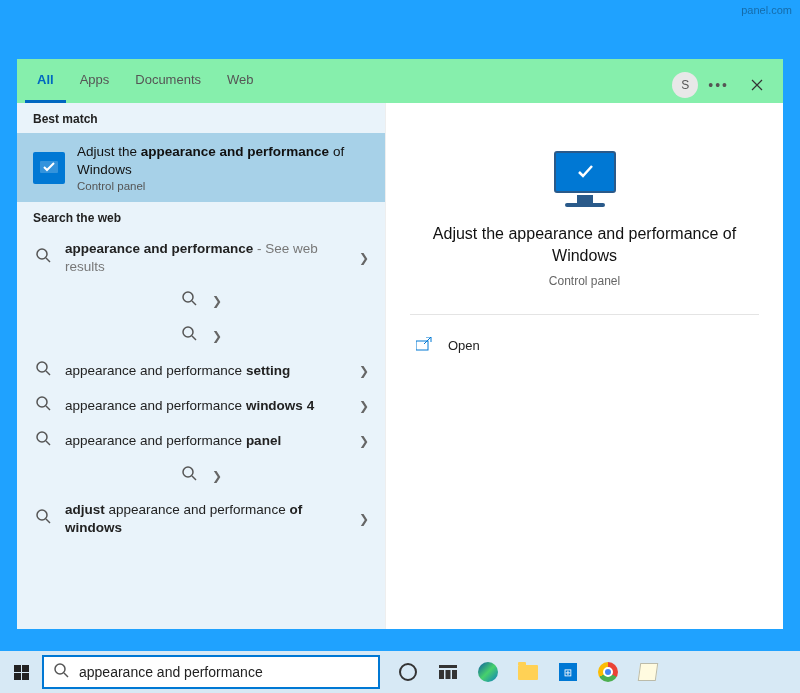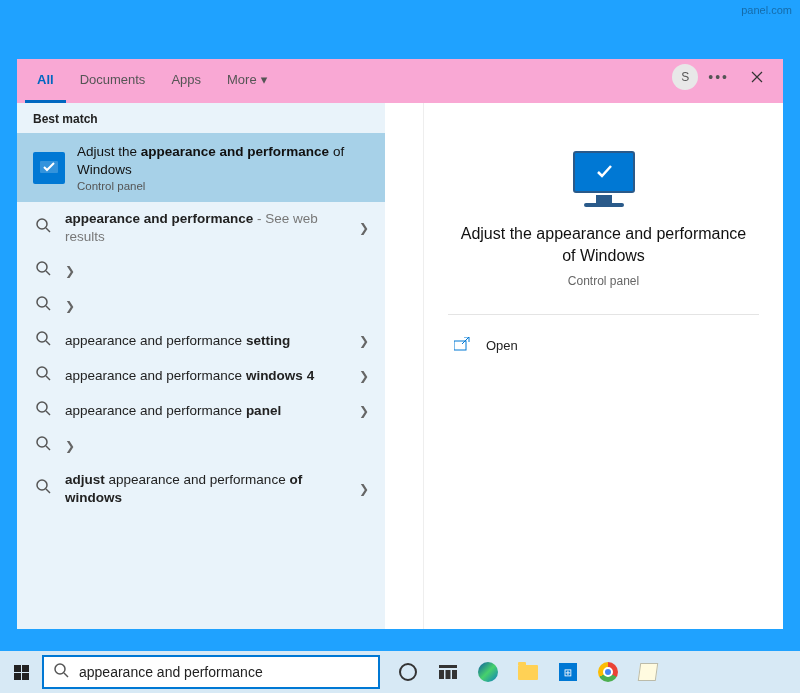--- a/index.html
+++ b/index.html
@@ -1,39 +1,39 @@
 <!DOCTYPE html>
 <html><head>
   <meta charset="utf-8">
   <style>
     * { margin: 0; padding: 0; box-sizing: border-box; font-family: "Segoe UI", sans-serif; }
     body { background: #1fa2ff; width: 800px; height: 693px; position: relative; overflow: hidden; }
     .watermark { position: absolute; right: 8px; top: 4px; color: rgba(0,0,0,0.35); font-size: 11px; z-index: 100; }
 
     .search-window { position: absolute; left: 17px; top: 59px; width: 766px; height: 570px; background: #fff; display: flex; flex-direction: column; }
-    .sw-header { height: 44px; background: #f9a8d4; display: flex; align-items: flex-start; padding: 0 8px; }
+    .sw-header { height: 44px; background: #86efac; display: flex; align-items: flex-end; padding: 0 8px; }
     .tabs { display: flex; gap: 2px; height: 100%; align-items: center; }
     .tab { padding: 0 12px; height: 100%; display: flex; align-items: center; font-size: 13px; color: #555; cursor: pointer; border-bottom: 3px solid transparent; }
     .tab.active { color: #0067c0; border-bottom-color: #0067c0; font-weight: 600; }
     .tab .chev { margin-left: 4px; }
     .sw-header-right { margin-left: auto; display: flex; align-items: center; gap: 10px; }
     .avatar { width: 26px; height: 26px; border-radius: 50%; background: #e8e8e8; color: #555; display: flex; align-items: center; justify-content: center; font-size: 12px; }
     .dots { color: #555; font-size: 14px; letter-spacing: 2px; cursor: pointer; }
     .close-btn { width: 36px; height: 36px; display: flex; align-items: center; justify-content: center; color: #333; cursor: pointer; }
 
-    .sw-body { flex: 1; display: flex; min-height: 0; gap: 38px; }
+    .sw-body { flex: 1; display: flex; min-height: 0; }
     .left-pane { width: 368px; background: #e9f3fa; display: flex; flex-direction: column; overflow-y: auto; }
     .section-header { font-size: 12px; font-weight: 600; color: #222; padding: 9px 16px 7px; }
     .best-match { background: #a7d1e8; display: flex; align-items: center; padding: 10px 16px; gap: 12px; }
     .bm-icon { width: 32px; height: 32px; background: #0078d4; border-radius: 2px; display: flex; align-items: center; justify-content: center; color: #fff; font-size: 16px; flex-shrink: 0; }
     .bm-text .title { font-size: 13.5px; color: #111; line-height: 1.3; }
     .bm-text .title b { font-weight: 600; }
     .bm-text .sub { font-size: 11.5px; color: #555; margin-top: 2px; }
 
-    .web-result { display: flex; align-items: center; padding: 8px 16px; gap: 12px; cursor: pointer; }
+    .web-result { display: flex; align-items: center; padding: 8px 16px; gap: 12px; cursor: pointer; justify-content: center; }
     .wr-icon { width: 20px; color: #555; flex-shrink: 0; text-align: center; }
     .wr-text { flex: 1; font-size: 13.5px; color: #222; line-height: 1.3; }
     .wr-text b { font-weight: 600; }
     .wr-text .extra { color: #777; }
     .wr-chev { color: #666; font-size: 12px; }
 
     .right-pane { flex: 1; background: #fff; padding: 24px; border-left: 1px solid #eee; }
     .rp-icon { margin: 24px auto 16px; width: 70px; height: 56px; position: relative; }
     .monitor { width: 62px; height: 42px; background: #0078d4; border: 2px solid #2a5a8a; border-radius: 3px; position: absolute; left: 4px; top: 0; display: flex; align-items: center; justify-content: center; color: #fff; font-size: 20px; }
     .stand { width: 16px; height: 8px; background: #2a5a8a; position: absolute; bottom: 4px; left: 27px; }
@@ -64,23 +64,23 @@
   </style>
 </head>
 <body>
 
 <div class="watermark">panel.com</div>
 
 <div class="search-window">
   <div class="sw-header">
     <div class="tabs" id="tabs">
         <div class="tab active">All</div>
+        <div class="tab">Apps</div>
         <div class="tab">Documents</div>
-        <div class="tab">Apps</div>
-        <div class="tab">More<span class="chev">▾</span></div>
+        <div class="tab">Web</div>
       </div>
     <div class="sw-header-right">
       <div class="avatar">S</div>
       <div class="dots">•••</div>
       <div class="close-btn">
         <svg width="12" height="12" viewBox="0 0 12 12">
             <path d="M1 1 L11 11 M11 1 L1 11" stroke="#333" stroke-width="1.2" fill="none"></path>
           </svg>
       </div>
     </div>
@@ -95,20 +95,21 @@
               <rect x="0" y="0" width="18" height="12" fill="#fff" opacity="0.2" rx="1"></rect>
               <path d="M4 6 L7 9 L14 2" stroke="#fff" stroke-width="2" fill="none"></path>
             </svg>
         </div>
         <div class="bm-text">
           <div class="title" id="bm-title">Adjust the <b>appearance and performance</b> of Windows</div>
           <div class="sub">Control panel</div>
         </div>
       </div>
 
+      <div class="section-header">Search the web</div>
       <div id="web-results">
           <div class="web-result">
             <span class="wr-icon"><svg width="15" height="15" viewBox="0 0 15 15">
                 <circle cx="6" cy="6" r="5" stroke="#555" stroke-width="1.5" fill="none"></circle>
                 <line x1="10" y1="10" x2="14" y2="14" stroke="#555" stroke-width="1.5"></line>
               </svg></span>
             <span class="wr-text"><b>appearance and performance</b> <span class="extra">- See web results</span></span>
             <span class="wr-chev">❯</span>
           </div>
           <div class="web-result">

